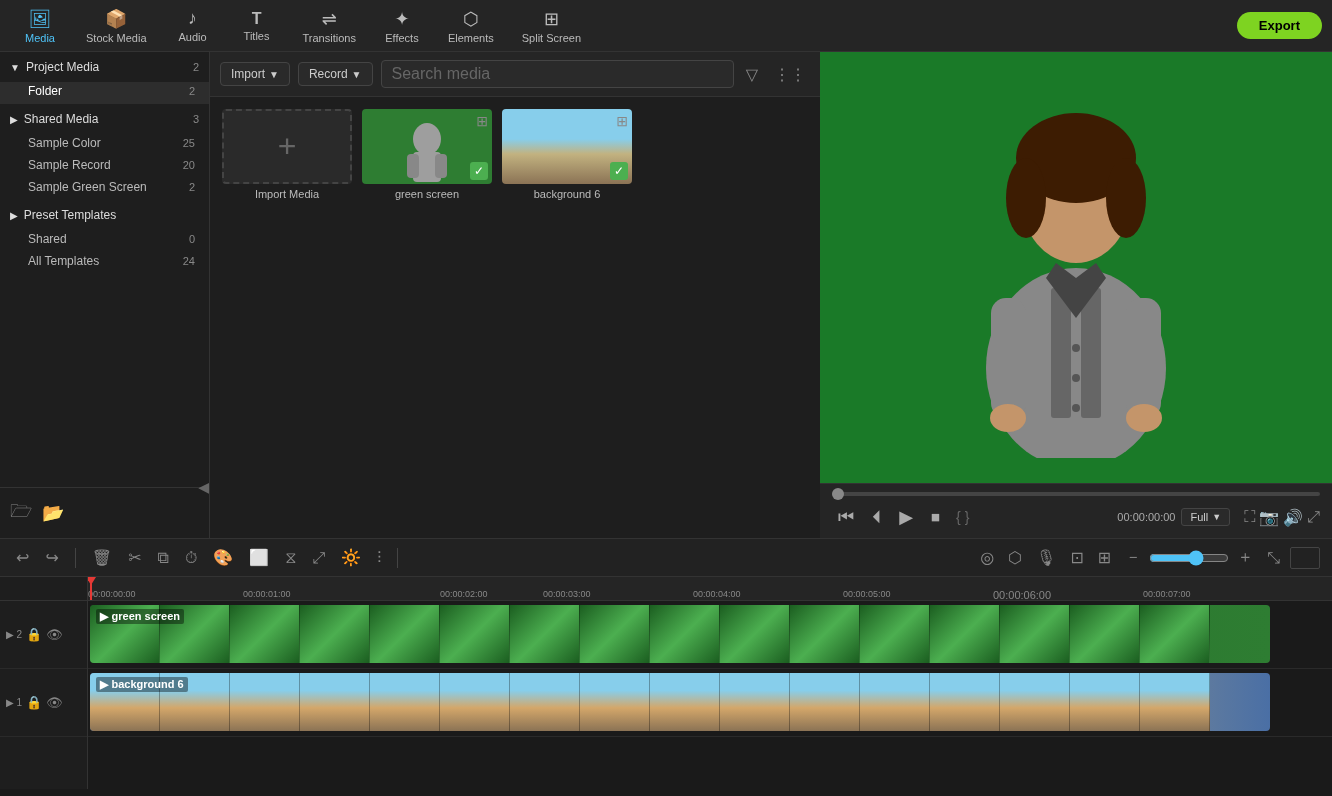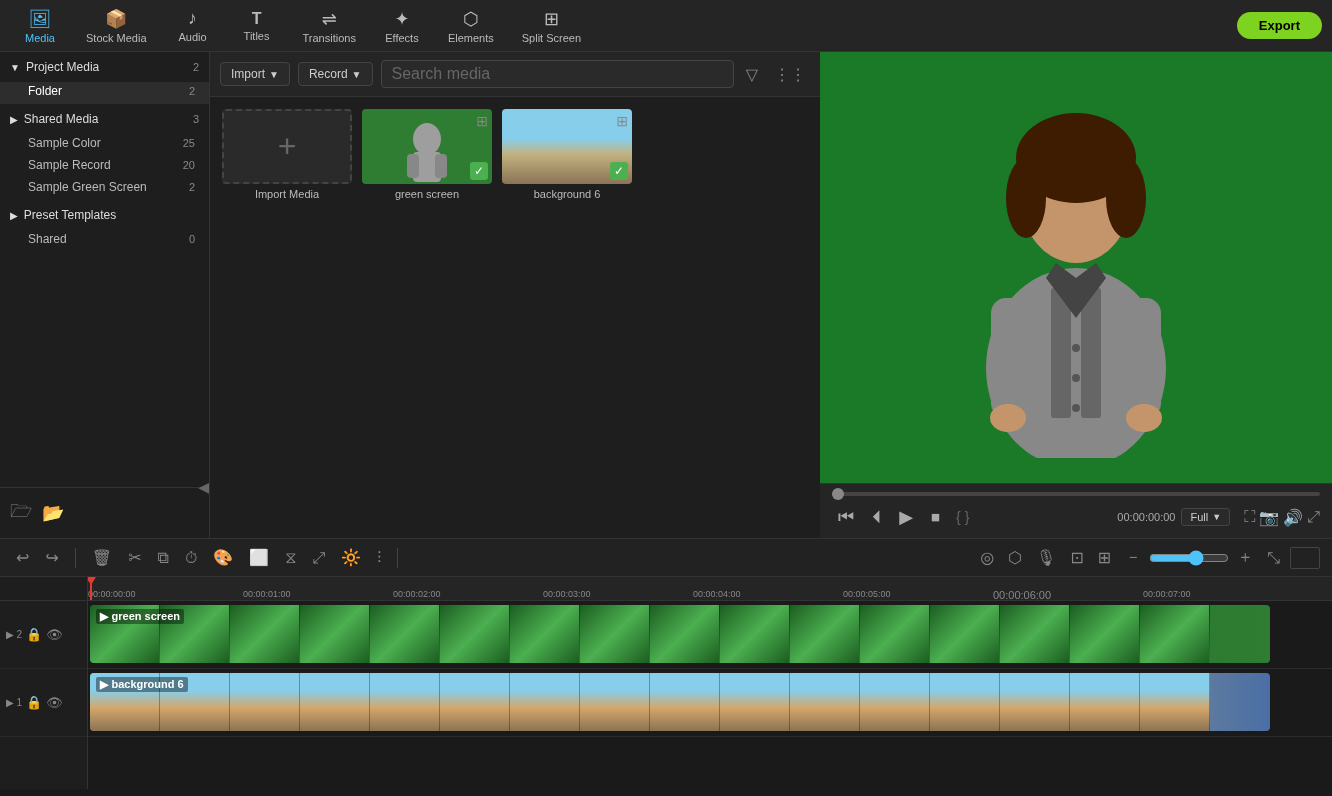--- a/index.html
+++ b/index.html
@@ -318,20 +318,24 @@
           <span style="font-size:10px;">▶</span>
           <span>Preset Templates</span>
         </div>
       </div>
 
       <div class="sidebar-item">
         <span>Shared</span>
         <span class="item-count">0</span>
       </div>
 
+      <div class="sidebar-item">
+        <span>All Templates</span>
+        <span class="item-count">24</span>
+      </div>
 
       <div style="flex:1;"></div>
 
       <div style="position:relative;">
         <button class="collapse-btn">◀</button>
       </div>
       <div class="sidebar-bottom">
         <button class="sidebar-bottom-btn" title="New Folder">🗁</button>
         <button class="sidebar-bottom-btn" title="Folder">📂</button>
       </div>
@@ -502,21 +506,21 @@
         <div id="timeline-ruler">
           <div class="playhead"></div>
           <div class="ruler-marks">
             <div class="ruler-mark" style="left:0px;">
               <span style="color:#888;font-size:9px;">00:00:00:00</span>
             </div>
             <div class="ruler-mark" style="left:155px;">
               <span style="color:#888;font-size:9px;">00:00:01:00</span>
             </div>
             <div class="ruler-mark" style="left:305px;">
-              <span style="color:#888;font-size:9px;">00:00:02:00</span>
+              <span style="color:#888;font-size:9px;margin-left:47px;">00:00:02:00</span>
             </div>
             <div class="ruler-mark" style="left:455px;">
               <span style="color:#888;font-size:9px;">00:00:03:00</span>
             </div>
             <div class="ruler-mark" style="left:605px;">
               <span style="color:#888;font-size:9px;">00:00:04:00</span>
             </div>
             <div class="ruler-mark" style="left:755px;">
               <span style="color:#888;font-size:9px;">00:00:05:00</span>
             </div>

